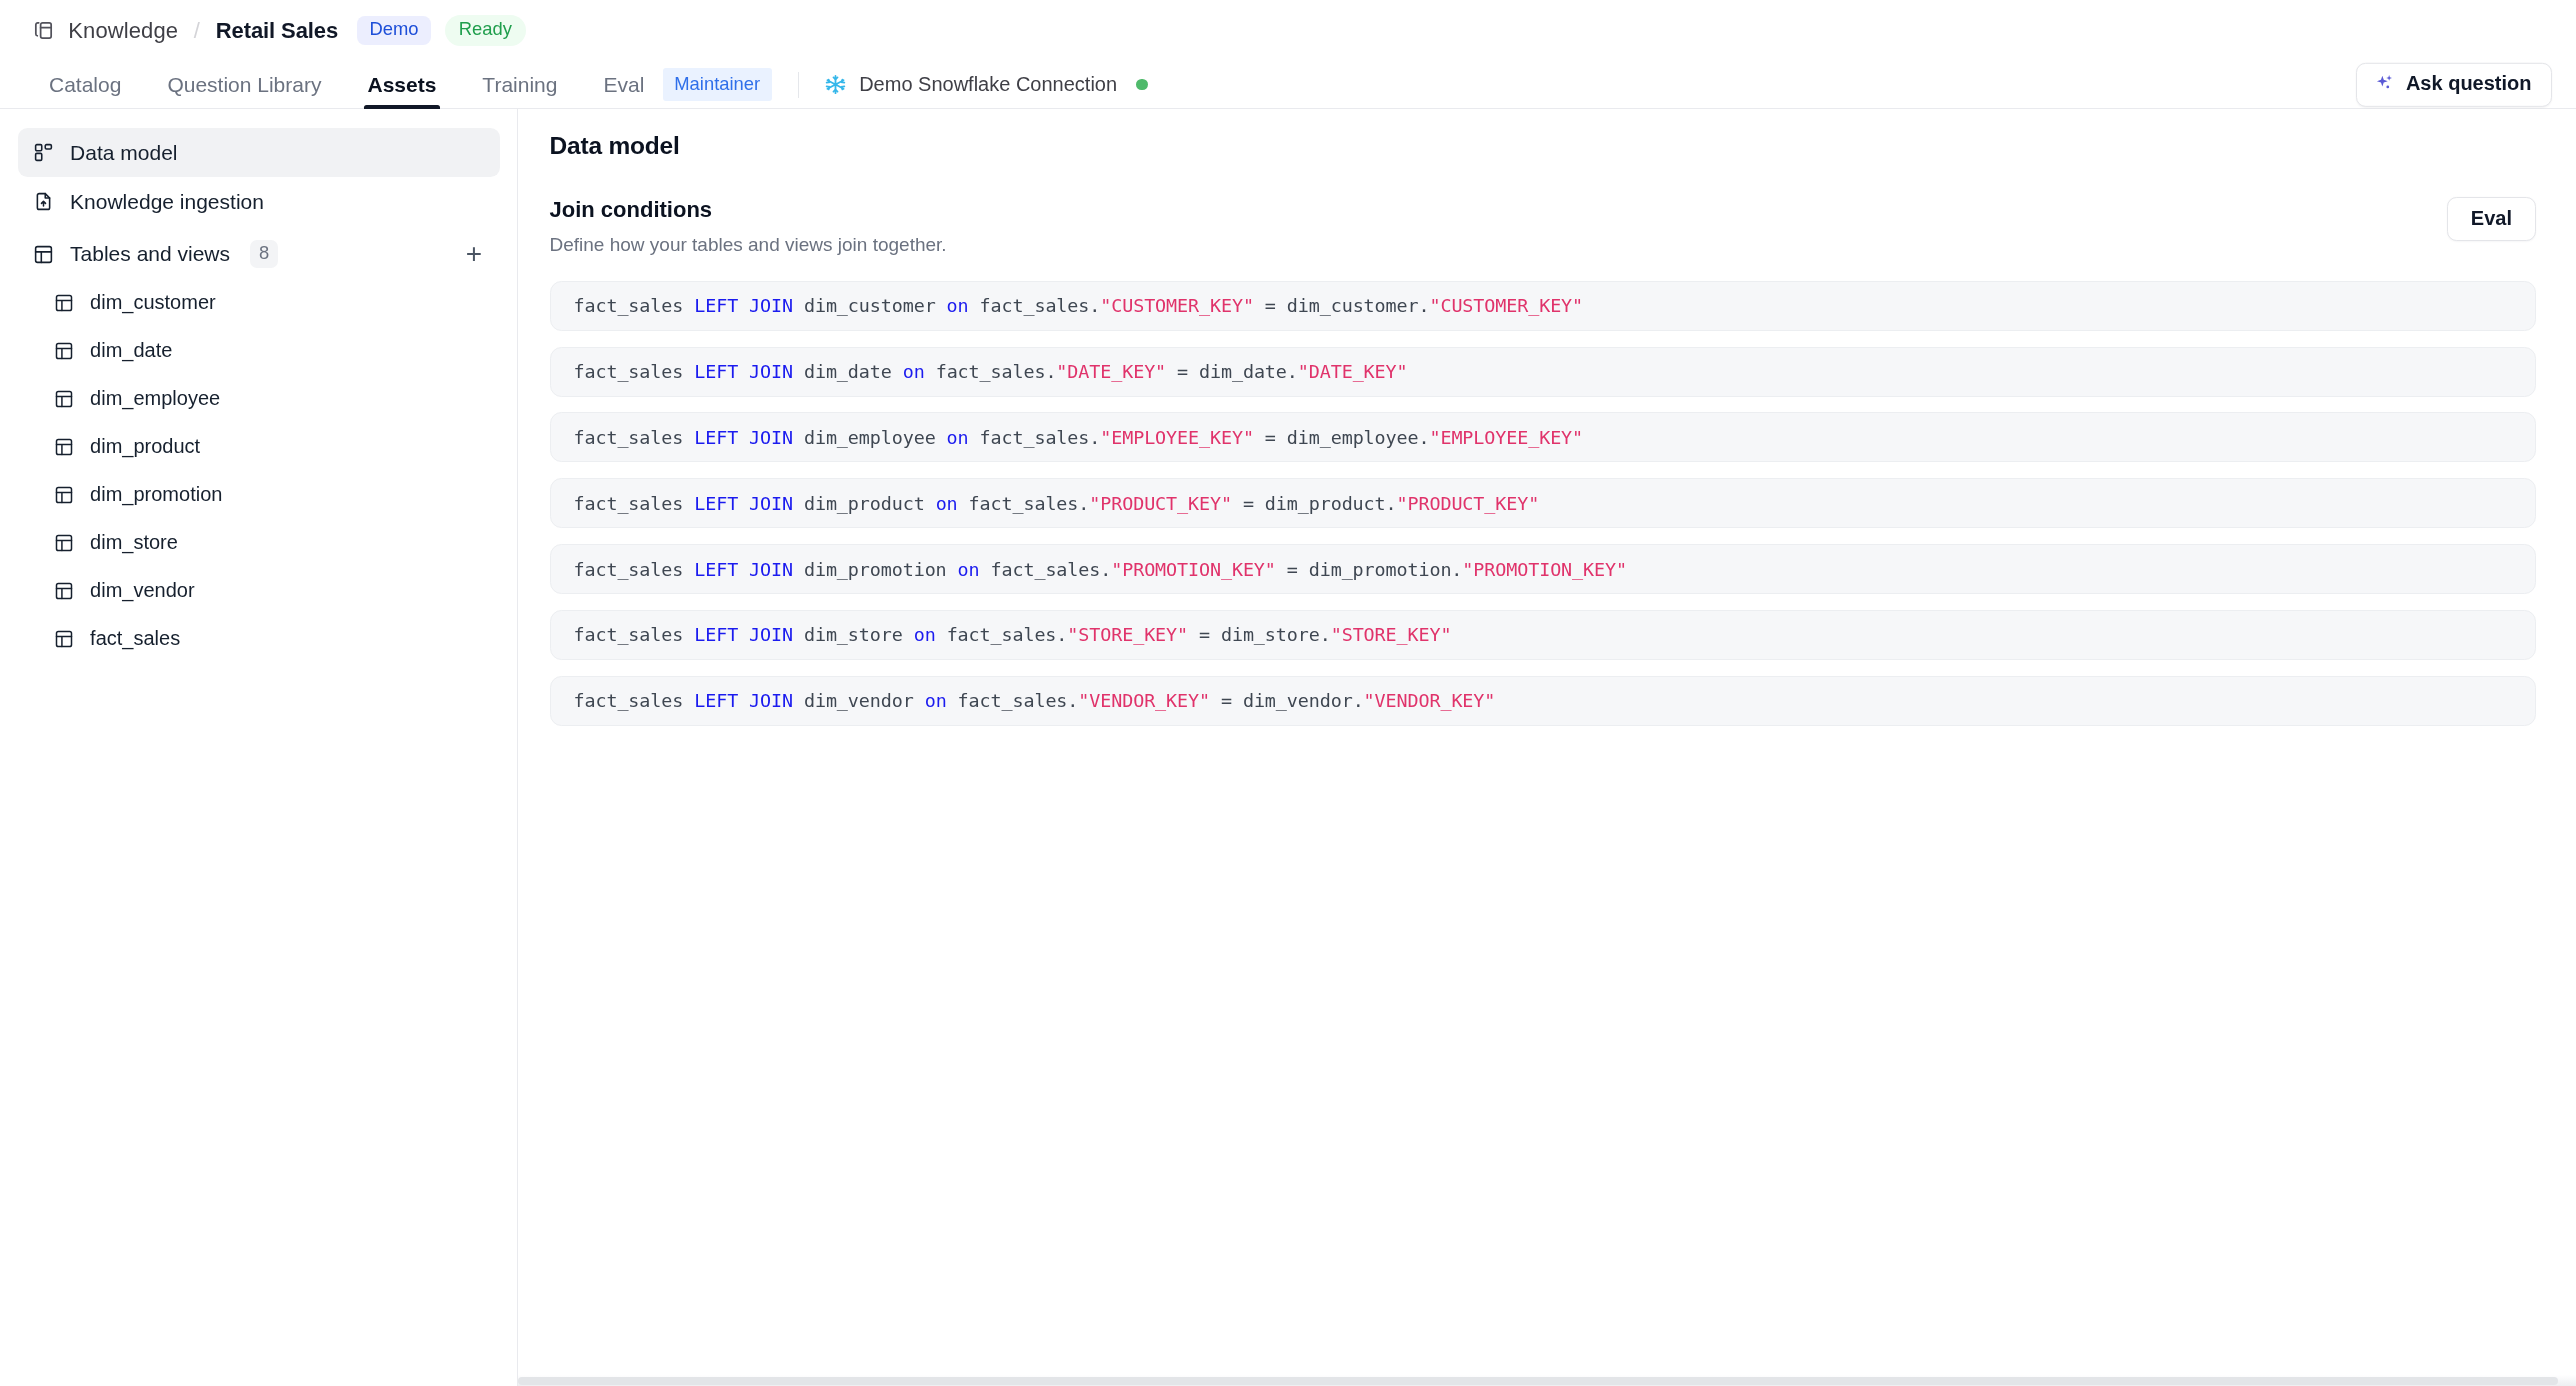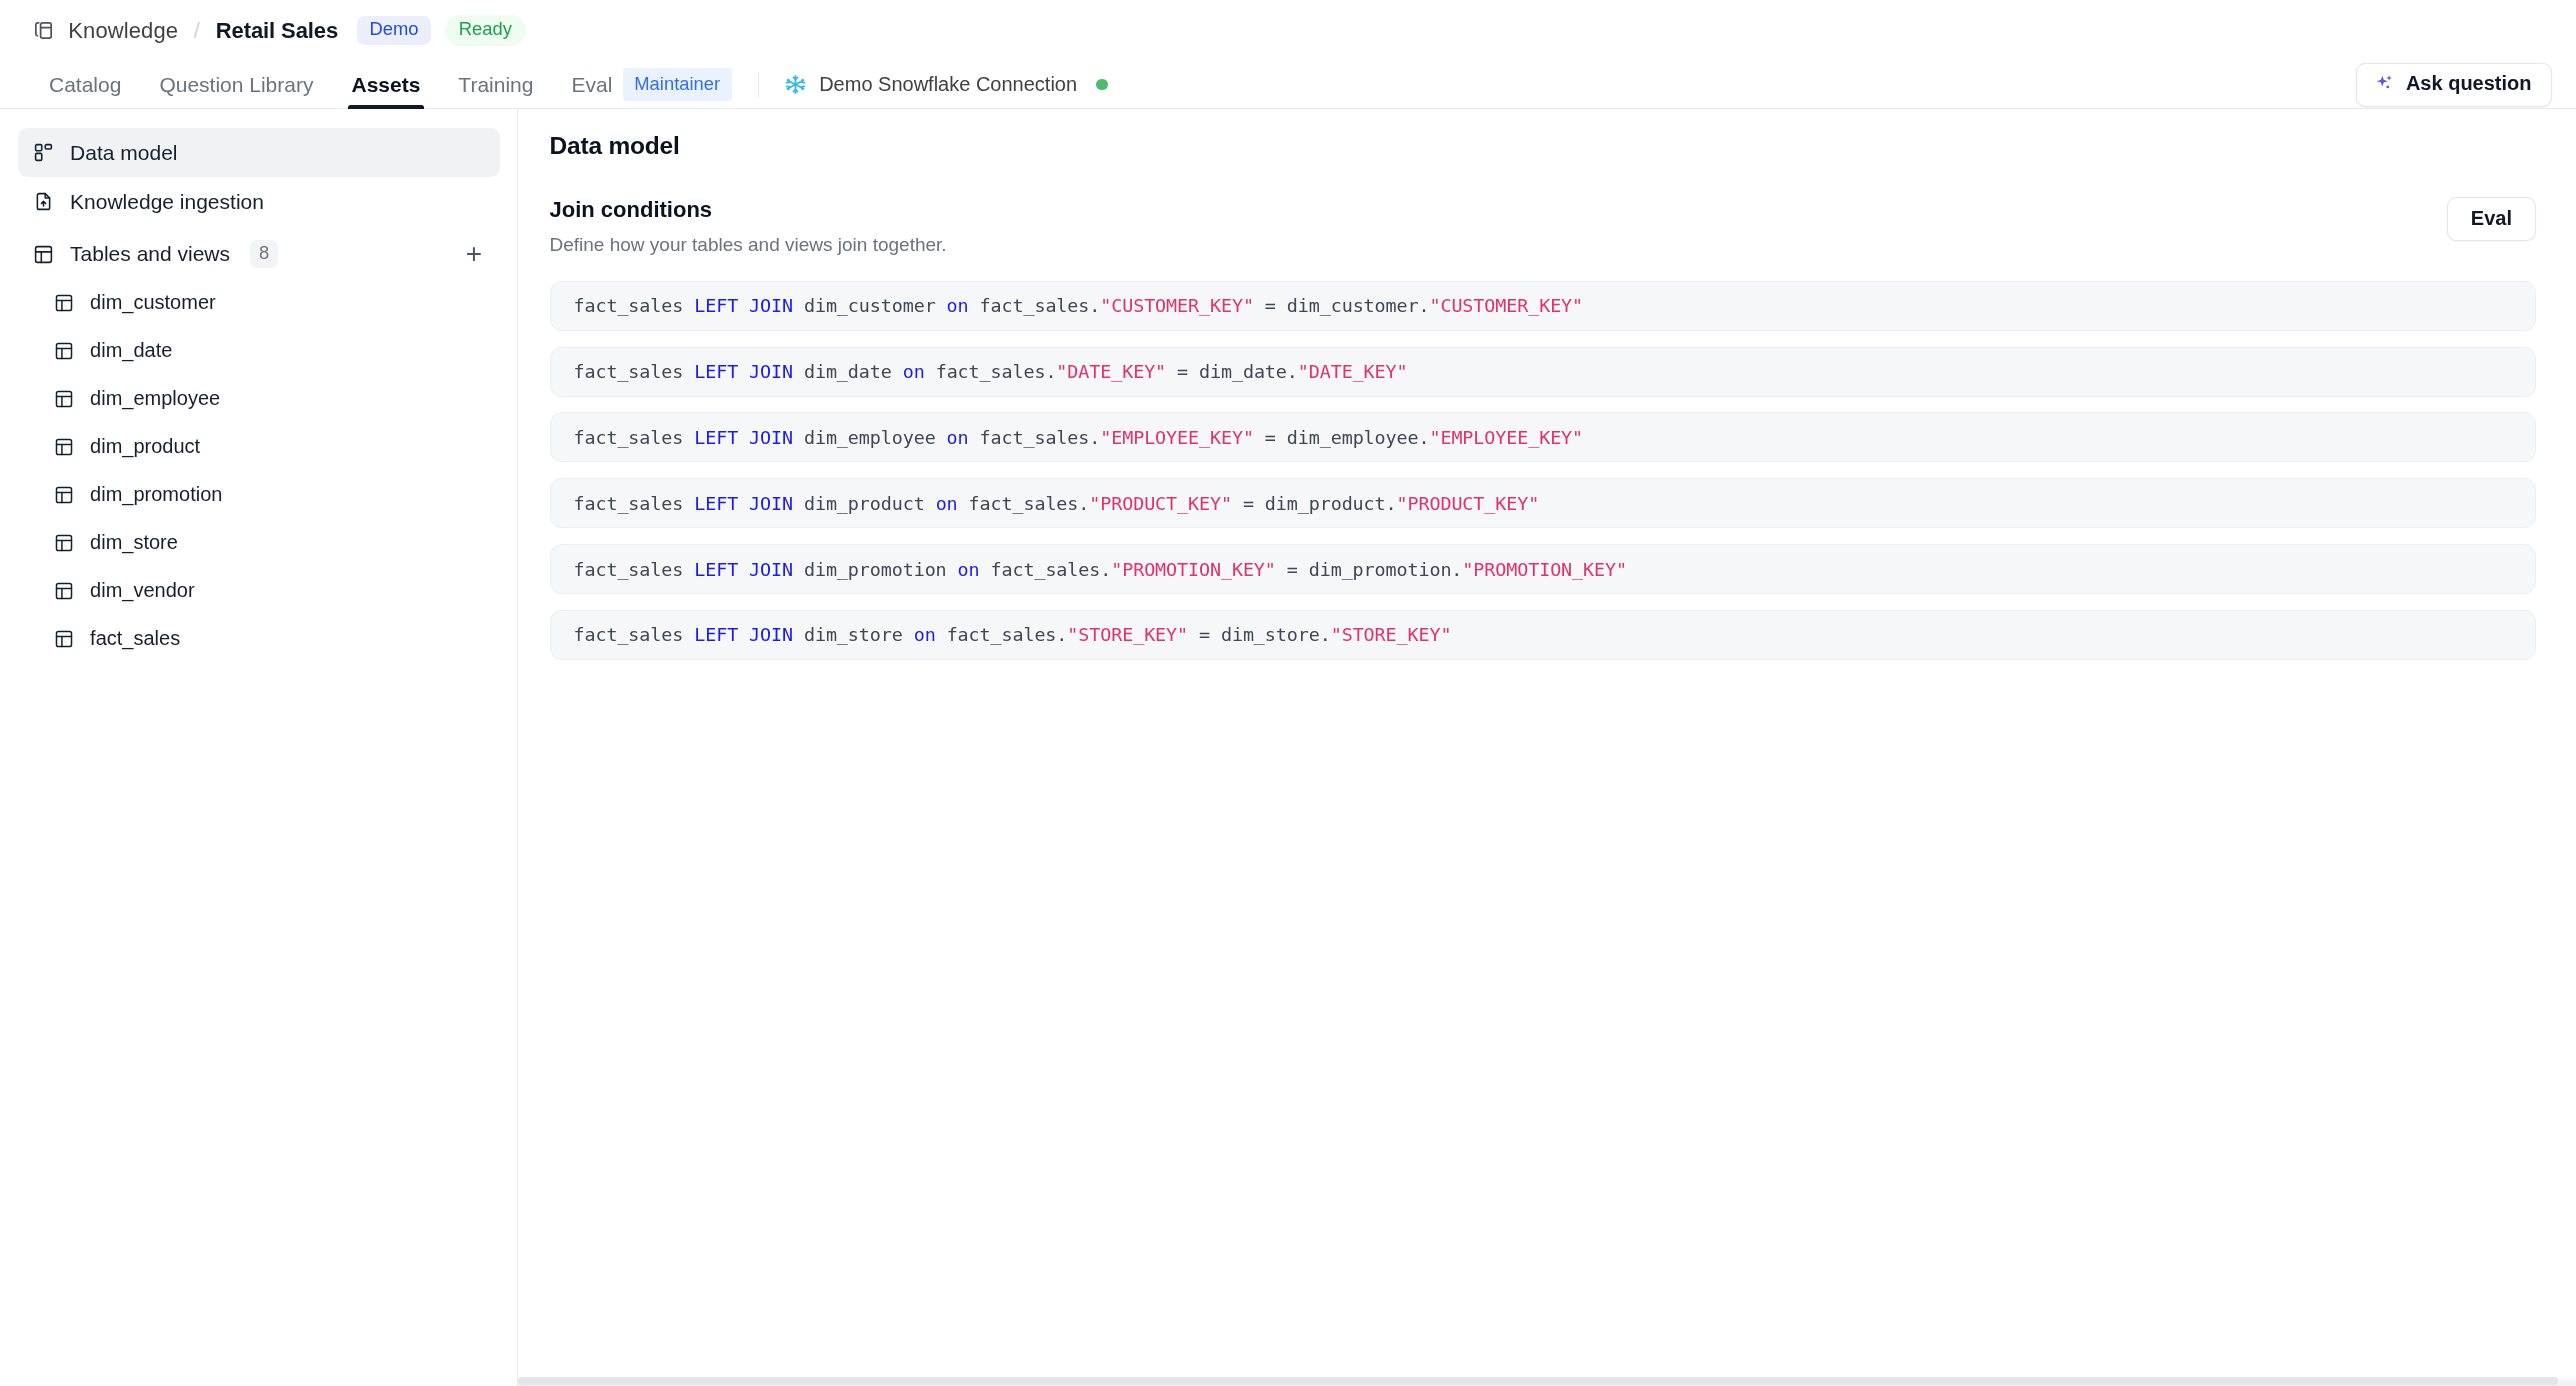--- a/index.html
+++ b/index.html
@@ -67,21 +67,21 @@
 
   
   .tabsrow {
     height: 48px;
     display: flex;
     align-items: stretch;
     border-bottom: 1.8px solid #e9eaee;
     padding-left: 30px;
     position: relative;
   }
-  .tabs { display: flex; align-items: stretch; gap: 0; }
+  .tabs { display: flex; align-items: stretch; gap: 8px; }
   .tab {
     display: flex;
     align-items: center;
     font-size: 21px;
     color: #6b7280;
     padding: 0 19px;
     position: relative;
     cursor: pointer;
     white-space: nowrap;
   }
@@ -500,20 +500,23 @@
         </div>
         <div class="join-card">
           <div class="join-code"><span>fact_sales</span> <span class="kw">LEFT JOIN</span> <span>dim_product</span> <span class="kw">on</span> <span>fact_sales.</span><span class="str">"PRODUCT_KEY"</span> = <span>dim_product.</span><span class="str">"PRODUCT_KEY"</span></div>
         </div>
         <div class="join-card">
           <div class="join-code"><span>fact_sales</span> <span class="kw">LEFT JOIN</span> <span>dim_promotion</span> <span class="kw">on</span> <span>fact_sales.</span><span class="str">"PROMOTION_KEY"</span> = <span>dim_promotion.</span><span class="str">"PROMOTION_KEY"</span></div>
         </div>
         <div class="join-card">
           <div class="join-code"><span>fact_sales</span> <span class="kw">LEFT JOIN</span> <span>dim_store</span> <span class="kw">on</span> <span>fact_sales.</span><span class="str">"STORE_KEY"</span> = <span>dim_store.</span><span class="str">"STORE_KEY"</span></div>
         </div>
+        <div class="join-card">
+          <div class="join-code"><span>fact_sales</span> <span class="kw">LEFT JOIN</span> <span>dim_vendor</span> <span class="kw">on</span> <span>fact_sales.</span><span class="str">"VENDOR_KEY"</span> = <span>dim_vendor.</span><span class="str">"VENDOR_KEY"</span></div>
+        </div>
       </div>
 
     <div class="hscroll">
       <div class="hscroll-thumb"></div>
     </div>
   </main>
 </div>
 
 
 </body></html>

